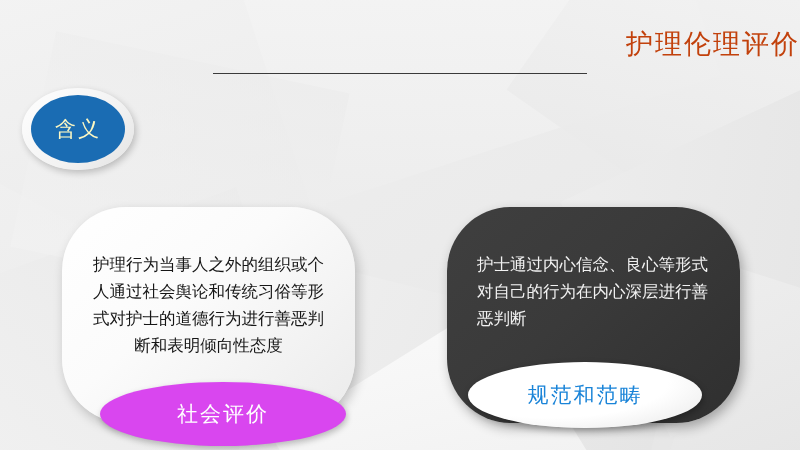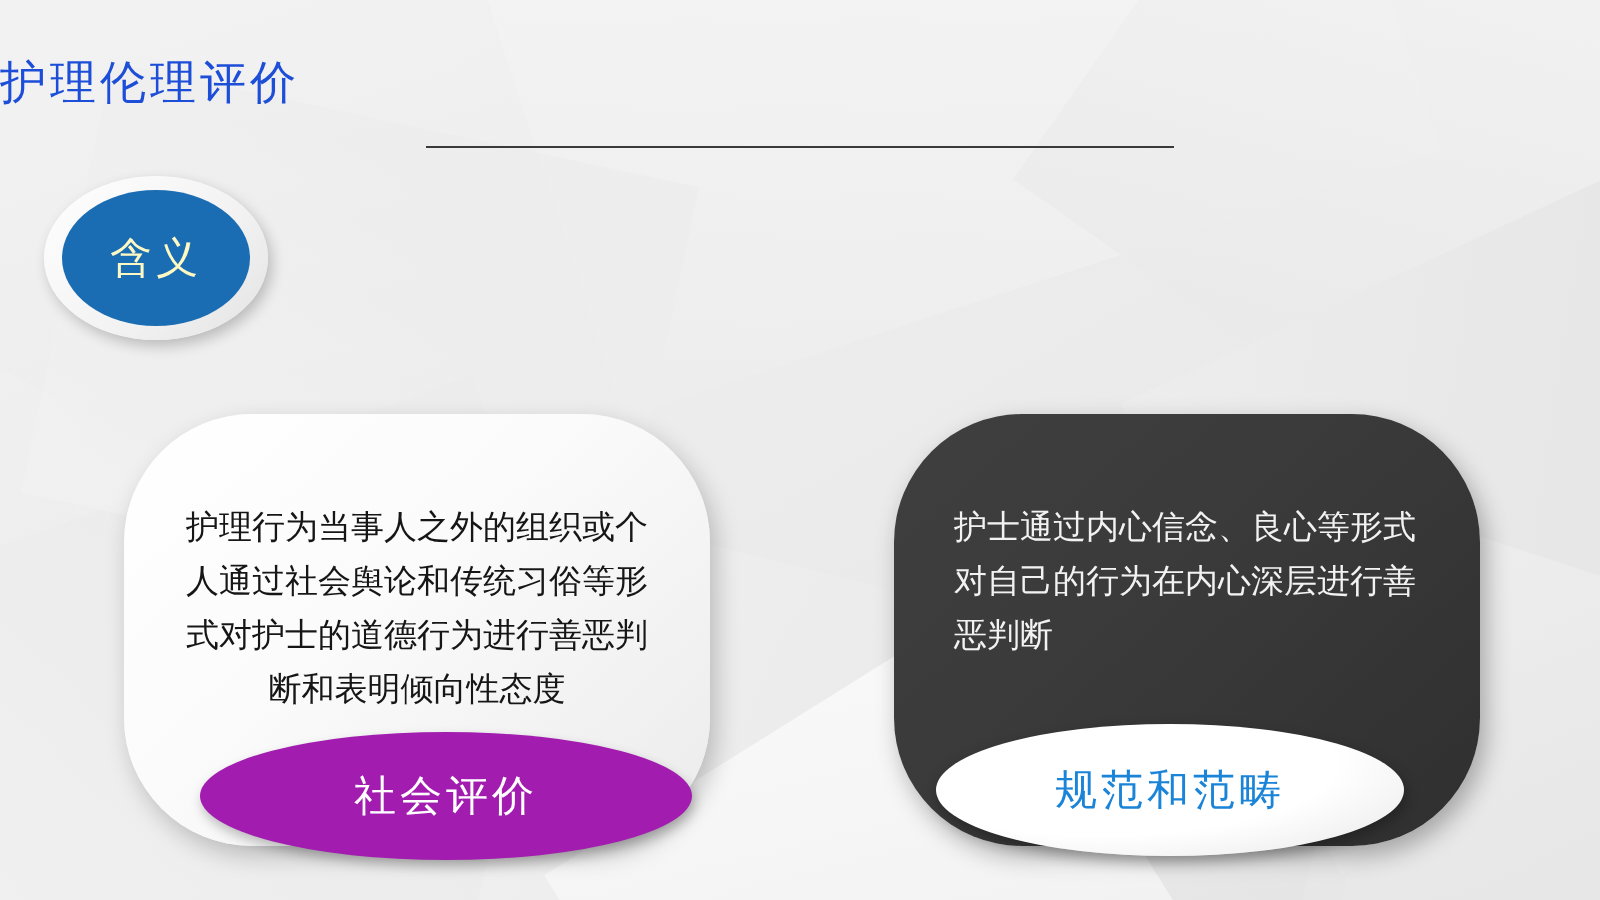--- a/index.html
+++ b/index.html
@@ -57,24 +57,24 @@
         transform: rotate(12deg); opacity: .6; }
   .f9 { left: 690px;  top: 300px;  width: 260px; height: 220px;
         background: linear-gradient(140deg,#eeeeee,#e1e1e1);
         transform: rotate(18deg); opacity: .9; }
 
   
   .title {
     position: absolute;
     left: 0; right: 0;
     top: 26px;
-    text-align: left;
-    font-size: 23px;
+    text-align: right;
+    font-size: 27px;
     letter-spacing: 2px;
-    color: #1d4ed8;
+    color: #c2410c;
   }
   .title-rule {
     position: absolute;
     left: 213px;
     top: 73px;
     width: 374px;
     height: 1px;
     background: #3a3a3a;
   }
 
@@ -157,24 +157,24 @@
     position: absolute;
     display: flex;
     align-items: center;
     justify-content: center;
     border-radius: 50%;
     font-size: 21px;
     letter-spacing: 2px;
   }
   .label-blue {
     left: 100px;
-    top: 366px;
+    top: 382px;
     width: 246px;
     height: 64px;
-    background: #a21caf;
+    background: #d946ef;
     color: #ffffff;
     box-shadow: 1px 3px 6px rgba(0,0,0,.25);
   }
   .label-white {
     left: 468px;
     top: 362px;
     width: 234px;
     height: 66px;
     background: radial-gradient(ellipse at 35% 30%, #ffffff 0%, #ffffff 55%, #e6e6e6 100%);
     color: #1a84d8;

